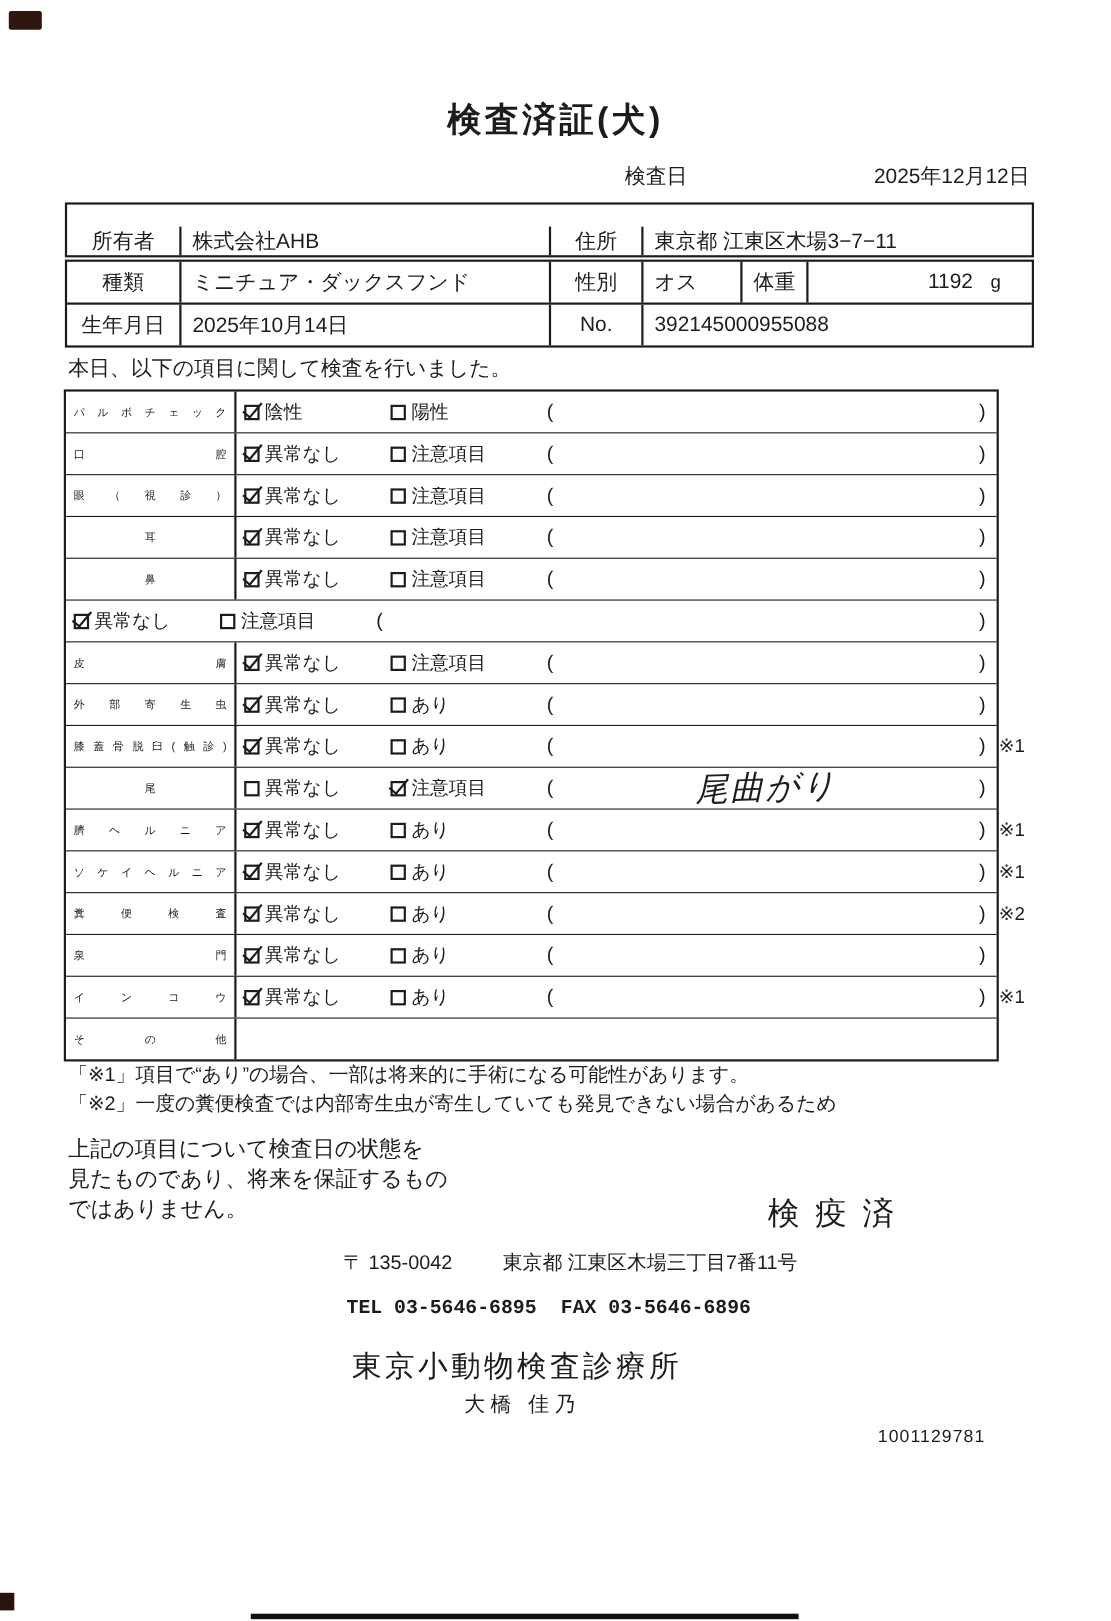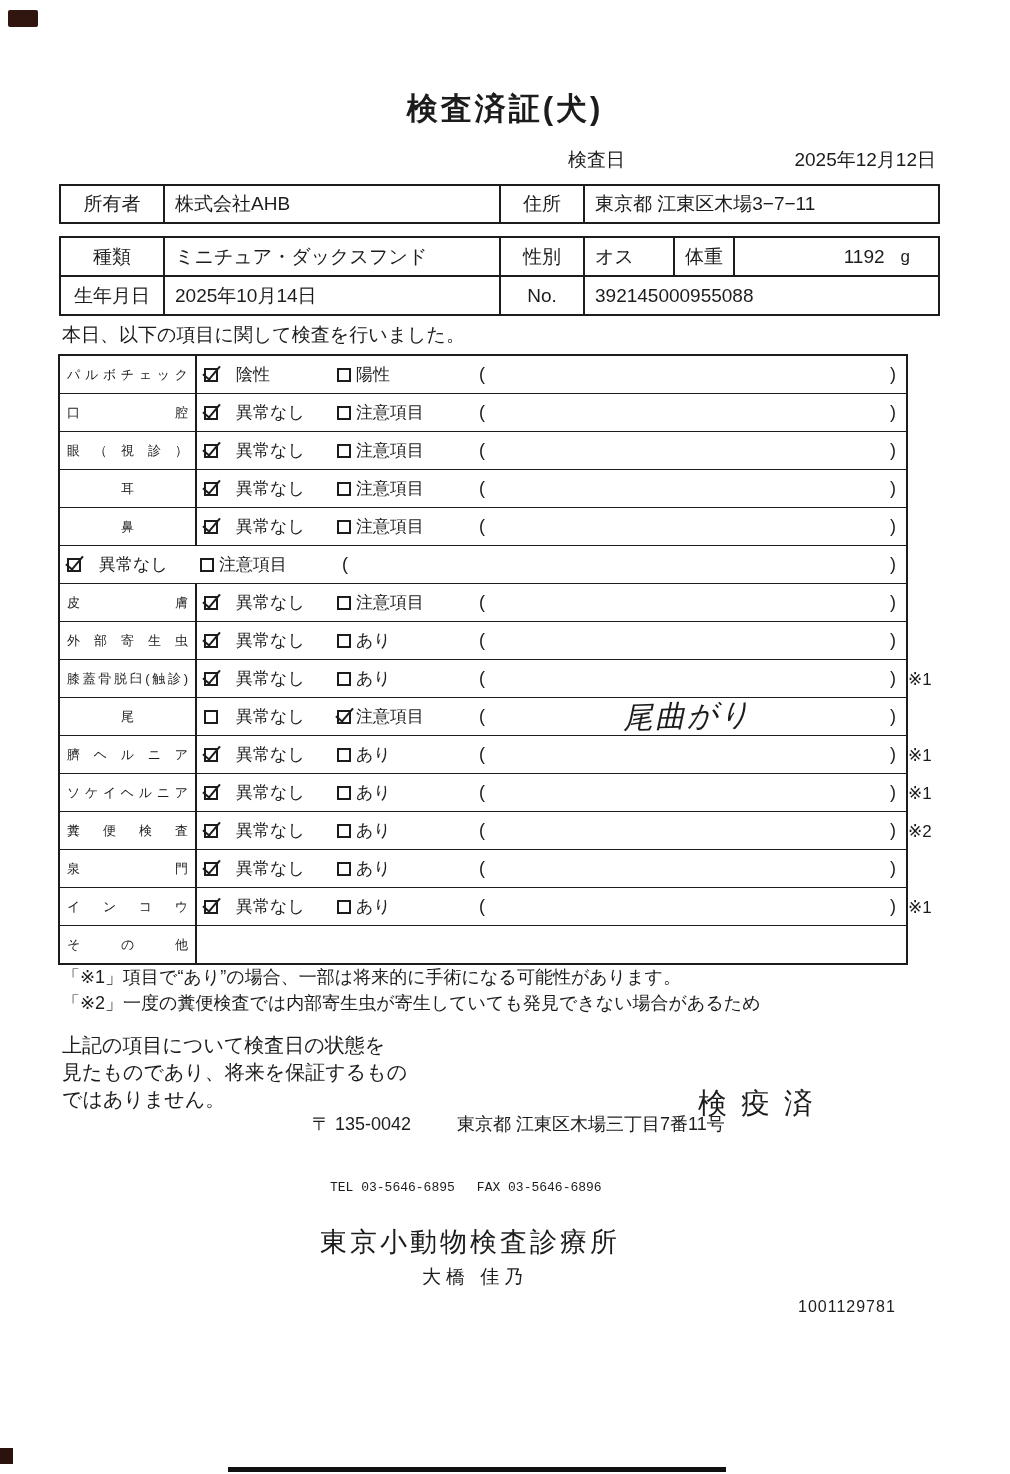--- a/index.html
+++ b/index.html
@@ -11,62 +11,62 @@
   .sheet{position:absolute;inset:0;background:#fff;padding-left:36px;}
 
   .title{position:absolute;top:88px;left:0;right:0;margin:0;text-align:center;
     font-size:31px;font-weight:600;letter-spacing:3px;}
 
   .date-row{position:absolute;top:147px;left:568px;width:368px;display:flex;
     justify-content:space-between;font-size:19px;}
 
   .tbl{position:absolute;left:59px;width:881px;border:2px solid #1c1c1c;
     box-sizing:border-box;font-size:19px;background:#fff;}
-  .owner{top:184px;height:40px;display:flex;}
+  .owner{top:184px;height:50px;display:flex;align-items:flex-end;}
   .pet{top:236px;}
   .prow{display:flex;height:37px;}
   .prow + .prow{border-top:2px solid #1c1c1c;}
   .cell{box-sizing:border-box;border-right:2px solid #1c1c1c;display:flex;align-items:center;overflow:hidden;}
   .cell:last-child{border-right:none;}
   .lab{justify-content:center;}
   .val{padding-left:10px;}
   .w104{width:104px;} .w336{width:336px;} .w84{width:84px;} .w98{width:90px;} .w60{width:60px;}
   .flex1{flex:1;}
   .wval{justify-content:flex-end;padding-right:28px;}
   .unit{margin-left:16px;font-size:17px;}
 
   .intro{position:absolute;top:322px;left:62px;font-size:19px;}
 
   .insp{position:absolute;top:354px;left:58px;width:850px;border:2px solid #1c1c1c;box-sizing:border-box;}
   .irow{display:flex;height:37px;position:relative;align-items:stretch;}
   .irow + .irow{border-top:1.5px solid #1c1c1c;}
-  .c-label{width:137px;box-sizing:border-box;border-right:2px solid #1c1c1c;
-    padding:0 7px;display:flex;align-items:center;font-size:13px;}
+  .c-label{width:155px;box-sizing:border-box;border-right:2px solid #1c1c1c;
+    padding:0 7px;display:flex;align-items:center;font-size:10px;}
   .jl{width:100%;text-align:justify;text-align-last:justify;}
   .c-label.ctr .jl{text-align-last:center;}
   .c-opt{display:flex;align-items:center;box-sizing:border-box;padding-left:7px;font-size:17px;}
-  .o1{width:133px;gap:13px;} .o2{width:139px;}
+  .o1{width:133px;} .o2{width:139px;}
   .cb{width:14px;height:14px;box-sizing:border-box;border:2px solid #1c1c1c;
     margin-right:5px;position:relative;flex-shrink:0;background:#fff;}
   .cb.checked::after{content:'';position:absolute;left:1px;top:-8px;width:7px;height:16px;
     border-right:2.5px solid #1c1c1c;border-bottom:2.5px solid #1c1c1c;transform:rotate(40deg);}
   .c-note{flex:1;display:flex;align-items:center;padding:0 10px;font-size:18px;}
   .paren{flex:none;}
   .note-text{flex:1;text-align:center;white-space:nowrap;}
   .note-text.hw{font-size:30px;font-weight:500;font-style:italic;letter-spacing:2px;
     transform:rotate(-2deg);font-family:"DejaVu Sans",sans-serif;}
   .row-mark{position:absolute;right:-42px;top:50%;transform:translateY(-50%);
     font-size:17px;width:40px;text-align:left;}
 
   .footnotes{position:absolute;top:964px;left:62px;font-size:18px;line-height:26px;}
   .disclaimer{position:absolute;top:1032px;left:62px;font-size:20px;line-height:27px;font-weight:400;}
   .stamp{position:absolute;top:1084px;left:698px;font-size:29px;letter-spacing:14px;font-weight:500;}
-  .postal-row{position:absolute;top:1112px;left:312px;font-size:18px;display:flex;gap:46px;}
-  .tel-row{position:absolute;top:1180px;left:330px;font-size:13px;display:flex;gap:22px;
-    font-family:"Liberation Mono","DejaVu Sans Mono",monospace;}
+  .postal-row{position:absolute;top:1136px;left:312px;font-size:18px;display:flex;gap:46px;}
+  .tel-row{position:absolute;top:1180px;left:315px;font-size:18px;display:flex;gap:22px;
+    font-family:"Liberation Mono","DejaVu Sans Mono",monospace;font-weight:bold;}
   .clinic-name{position:absolute;top:1224px;left:320px;font-size:27px;letter-spacing:3px;}
   .vet-name{position:absolute;top:1264px;left:422px;font-size:19px;letter-spacing:5px;}
   .serial{position:absolute;top:1298px;left:798px;font-size:16px;letter-spacing:1px;}
 
   .art-tl{position:absolute;top:10px;left:8px;width:30px;height:17px;background:#31150f;border-radius:2px;}
   .art-left{position:absolute;top:1448px;left:0;width:13px;height:16px;background:#2a130d;}
   .art-bottom{position:absolute;top:1467px;left:228px;width:498px;height:5px;background:#101010;}
 </style>
 </head>
 <body>

